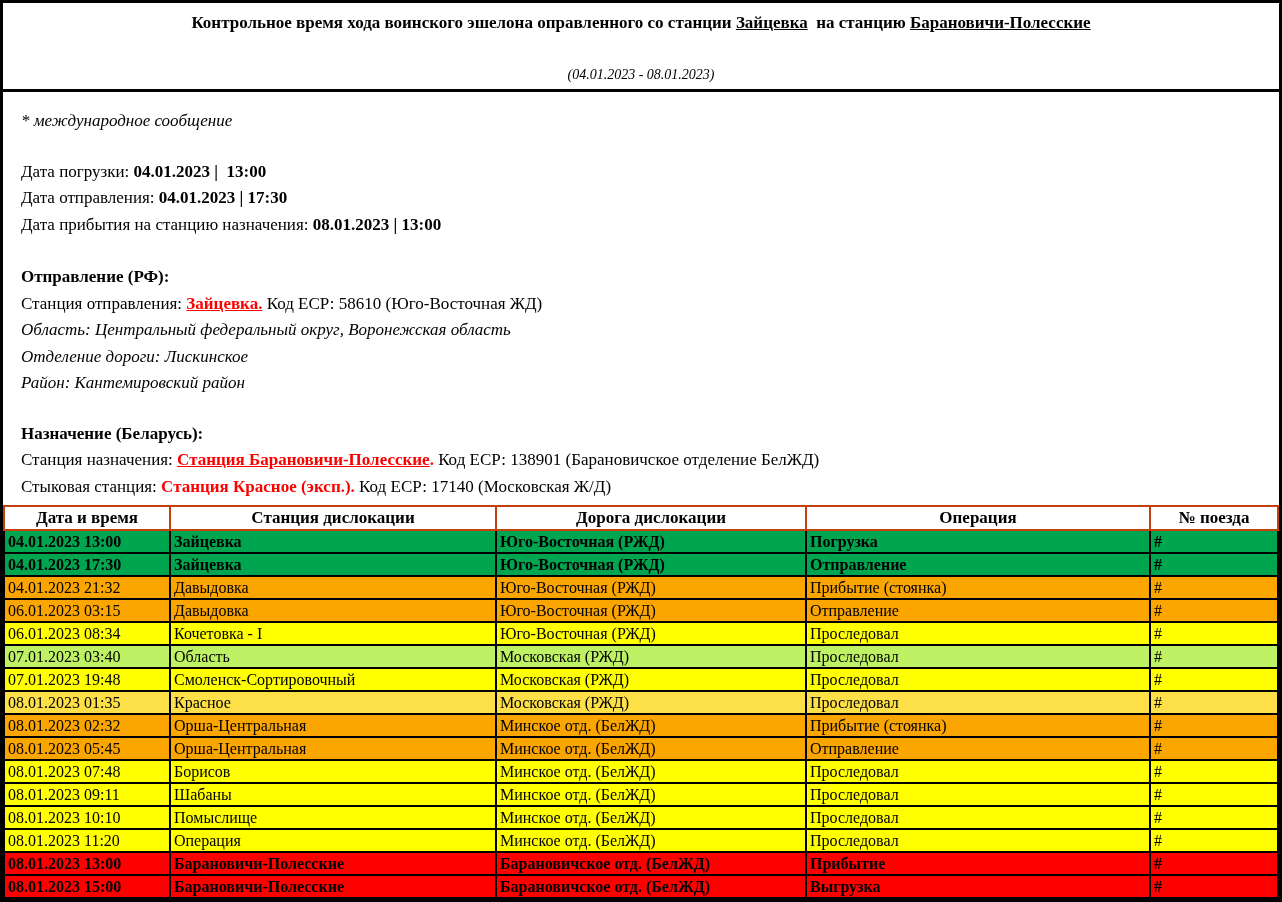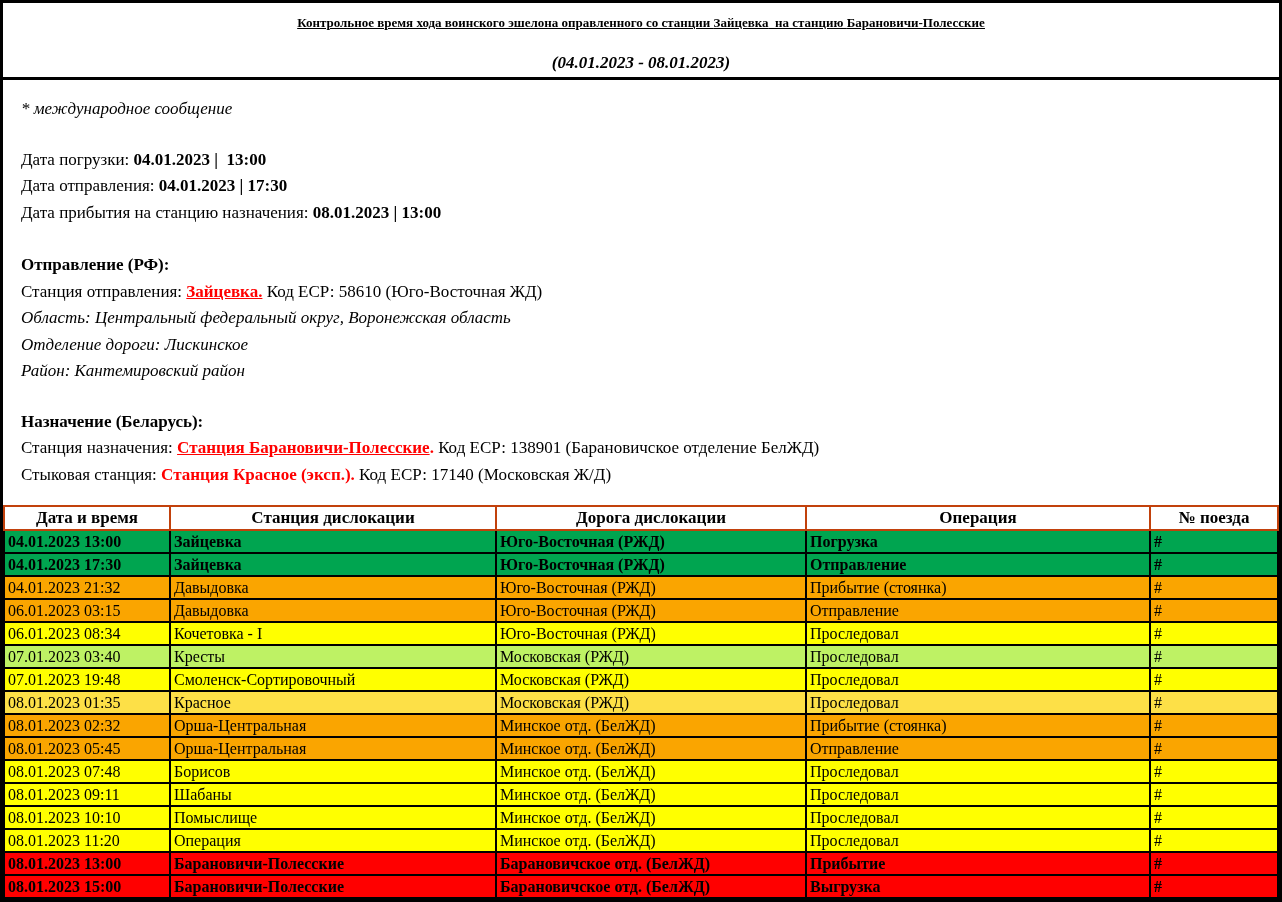--- a/index.html
+++ b/index.html
@@ -7,22 +7,22 @@
     width:1282px;height:902px;box-sizing:border-box;
     border:3px solid #000;background:#fff;color:#000;
     font-family:"Liberation Serif","DejaVu Serif",serif;
     display:flex;flex-direction:column;overflow:hidden;
   }
   
   .title-block{
     border-bottom:3px solid #000;text-align:center;
     padding:9px 10px 3px;flex:0 0 auto;
   }
-  .doc-title{font-weight:bold;font-size:13px;line-height:22px;white-space:pre-wrap;text-decoration:underline;}
-  .doc-subtitle{font-weight:bold;font-style:italic;font-size:17px;line-height:22px;margin-top:18px;}
+  .doc-title{font-weight:bold;font-size:17px;line-height:22px;white-space:pre-wrap;}
+  .doc-subtitle{font-weight:normal;font-style:italic;font-size:14px;line-height:22px;margin-top:30px;}
   
   .body-block{flex:1 1 auto;padding:16px 18px 0;font-size:17px;overflow:hidden;}
   .line{margin:0;line-height:26.5px;white-space:pre-wrap;}
   .note{font-style:italic;margin:0 0 24px;}
   .info-lines{margin:0 0 26px;}
   .section-departure{margin:0 0 24px;}
   .bold{font-weight:bold;}
   .italic{font-style:italic;}
   .seg{white-space:pre-wrap;}
   .seg.bold{font-weight:bold;}
@@ -129,21 +129,21 @@
         </tr>
         <tr class="" style="background: rgb(255, 255, 0);">
           <td class="cell-datetime">06.01.2023 08:34</td>
           <td class="cell-station">Кочетовка - I</td>
           <td class="cell-road">Юго-Восточная (РЖД)</td>
           <td class="cell-operation">Проследовал</td>
           <td class="cell-train">#</td>
         </tr>
         <tr class="" style="background: #bef264;">
           <td class="cell-datetime">07.01.2023 03:40</td>
-          <td class="cell-station">Кресты</td>
+          <td class="cell-station">Область</td>
           <td class="cell-road">Московская (РЖД)</td>
           <td class="cell-operation">Проследовал</td>
           <td class="cell-train">#</td>
         </tr>
         <tr class="" style="background: rgb(255, 255, 0);">
           <td class="cell-datetime">07.01.2023 19:48</td>
           <td class="cell-station">Смоленск-Сортировочный</td>
           <td class="cell-road">Московская (РЖД)</td>
           <td class="cell-operation">Проследовал</td>
           <td class="cell-train">#</td>

